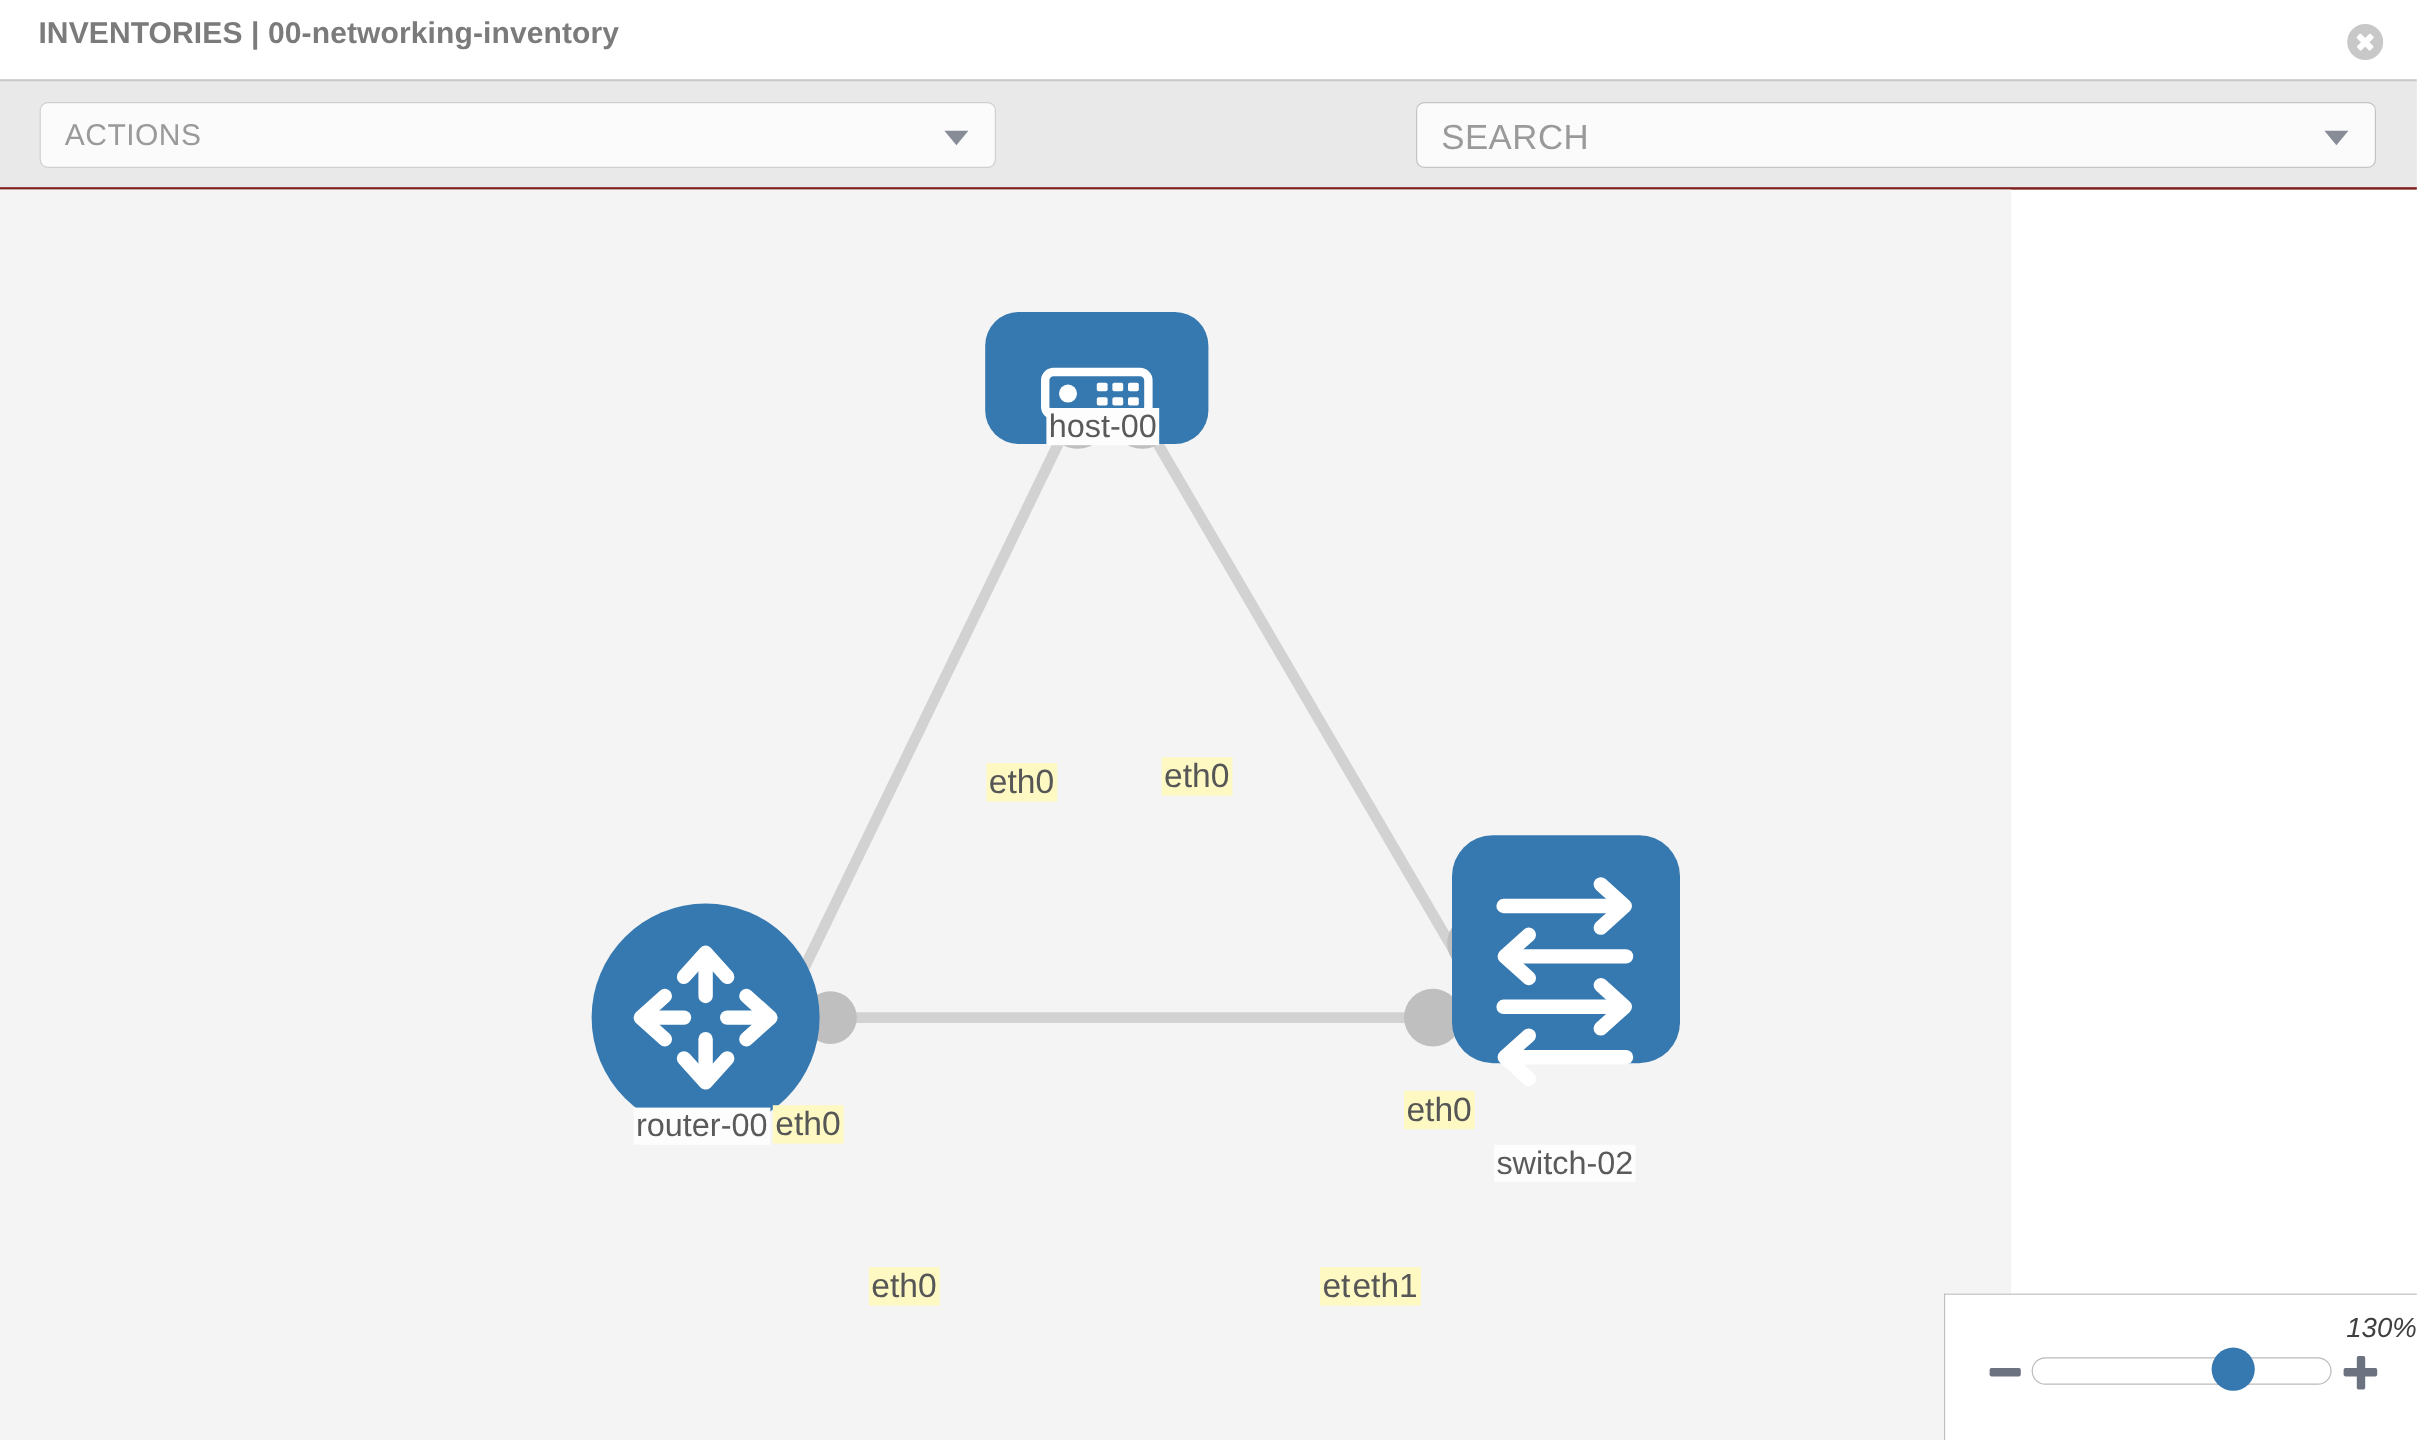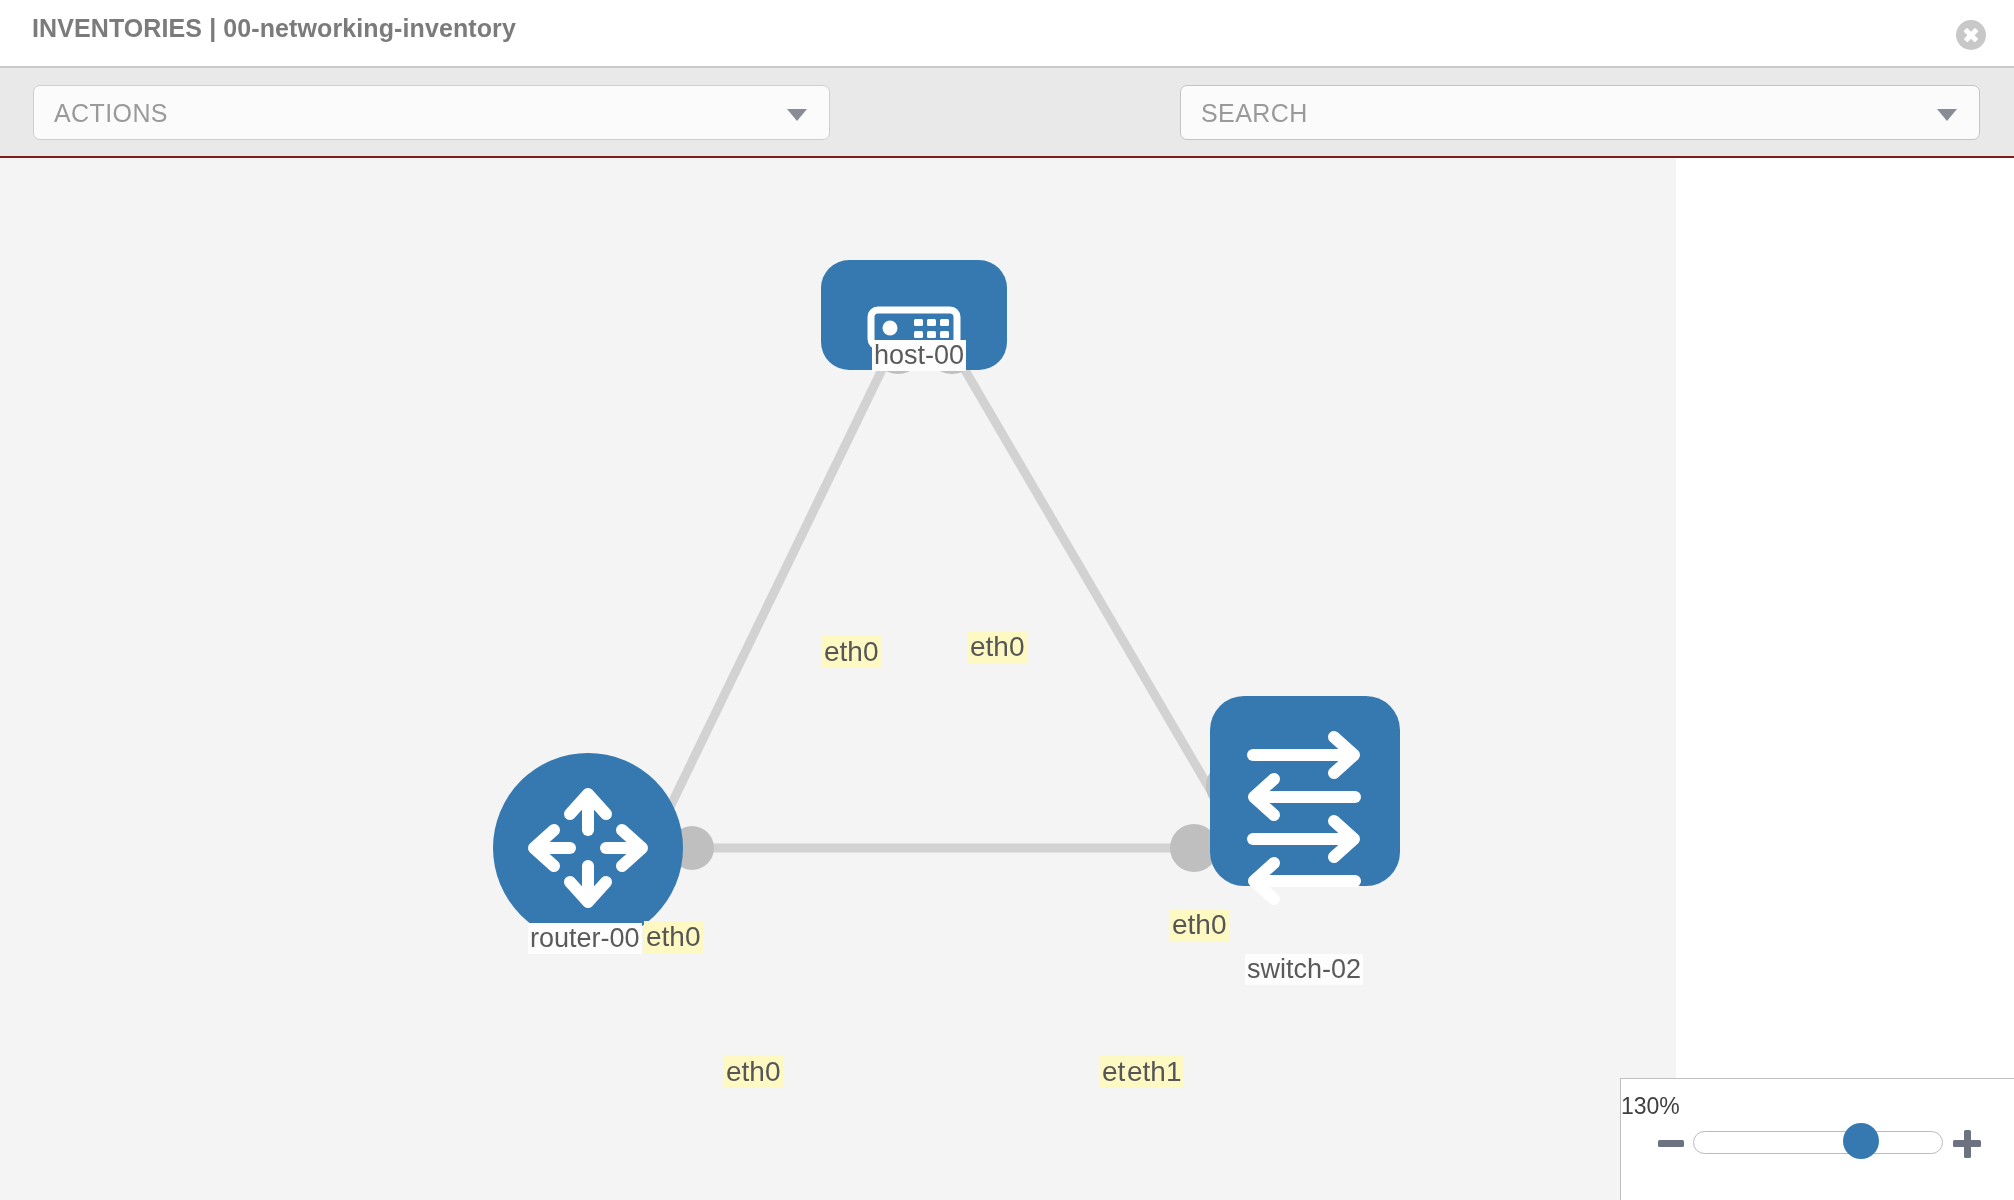--- a/index.html
+++ b/index.html
@@ -131,21 +131,21 @@
     background: #fbfbfb;
     border: 1.5px solid #c4c4c4;
     border-radius: 7px;
     box-sizing: border-box;
     cursor: text;
   }
   .search-label {
     position: absolute;
     left: 20px;
     top: 13px;
-    font-size: 25px;
+    font-size: 29px;
     color: #9a9a9a;
     letter-spacing: 0.4px;
   }
 
   
   .canvas {
     position: absolute;
     left: 0;
     top: 158px;
     width: 1676px;
@@ -190,23 +190,24 @@
     border: 1.5px solid #c0c0c0;
     border-right: none;
     border-bottom: none;
     box-sizing: border-box;
   }
   .zoom-value {
     position: absolute;
     left: 0;
     right: 0;
     top: 14px;
-    text-align: left;
+    text-align: right;
     font-size: 23px;
     color: #3f3f3f;
+    font-style: italic;
   }
   .zoom-minus, .zoom-plus {
     position: absolute;
     top: 48px;
     width: 32px;
     height: 32px;
     cursor: pointer;
   }
   .zoom-minus { left: 34px; }
   .zoom-plus  { left: 330px; }

